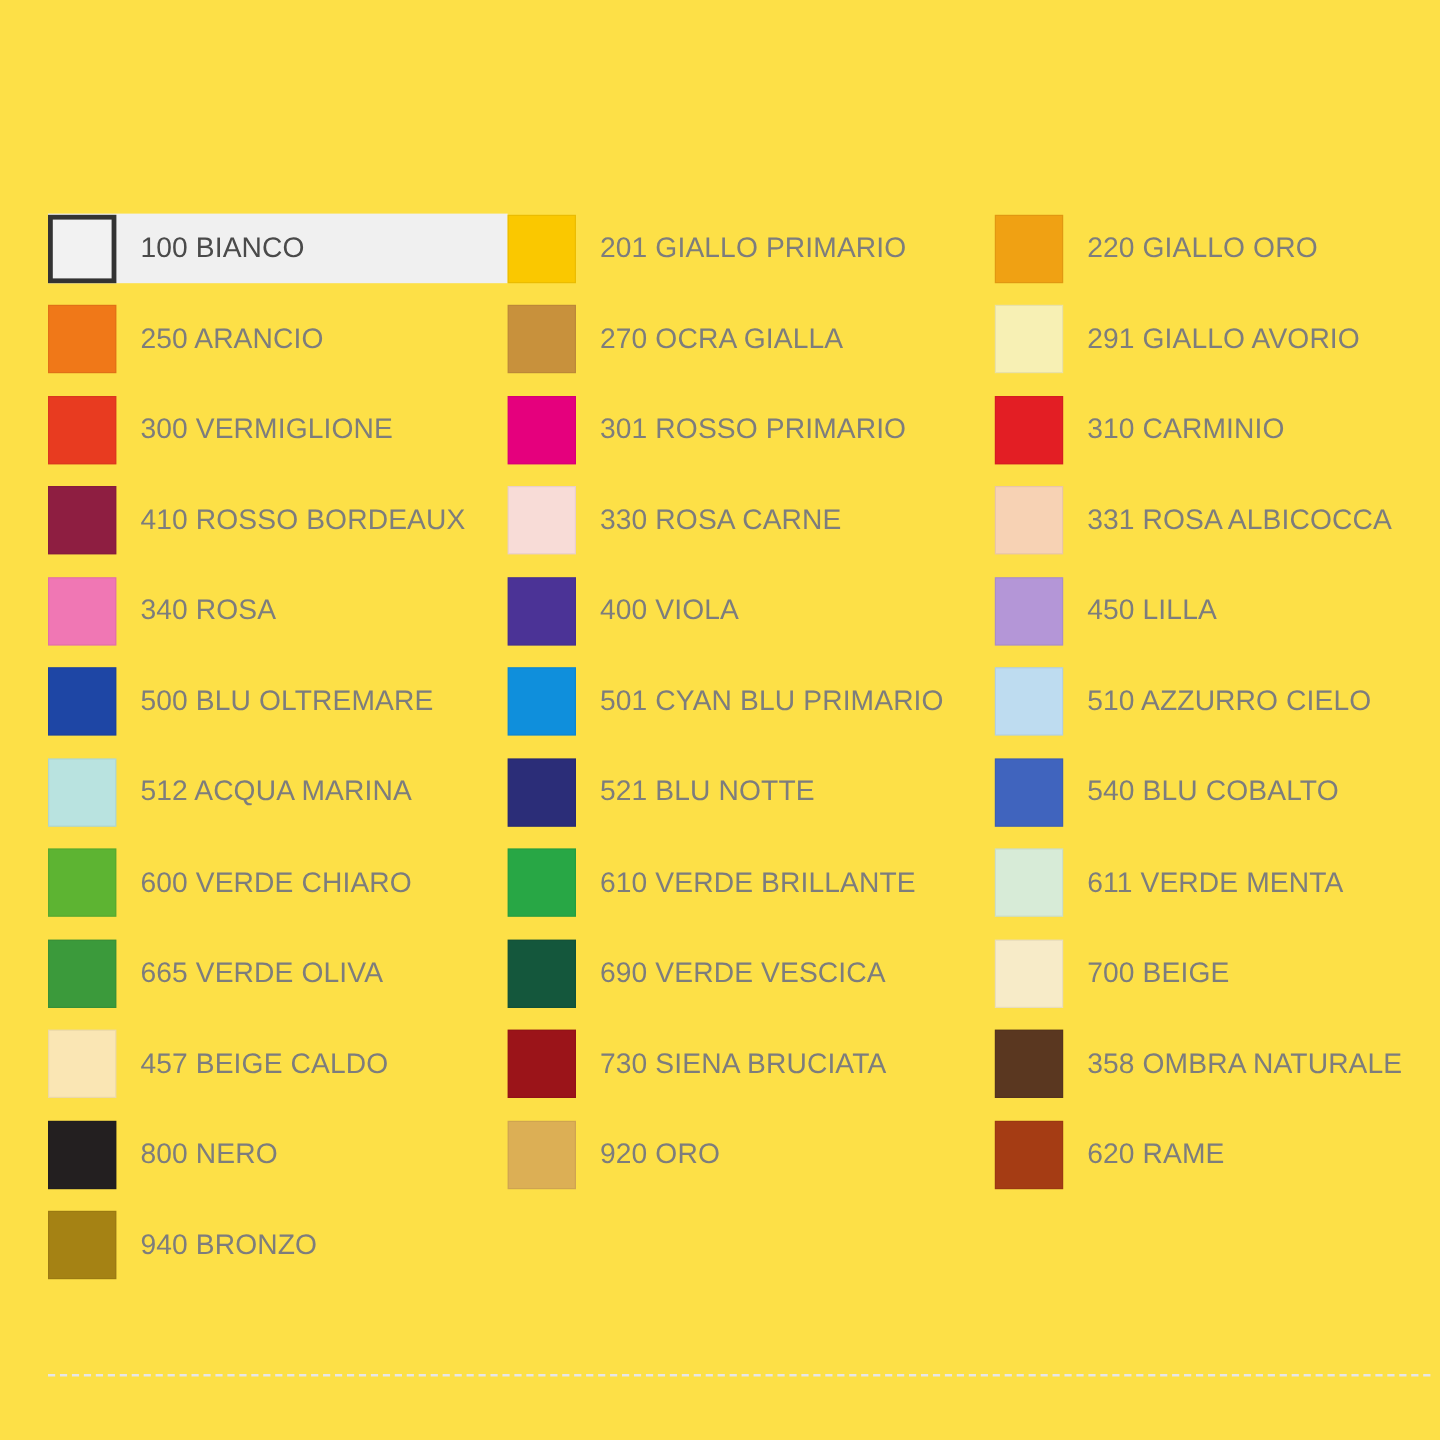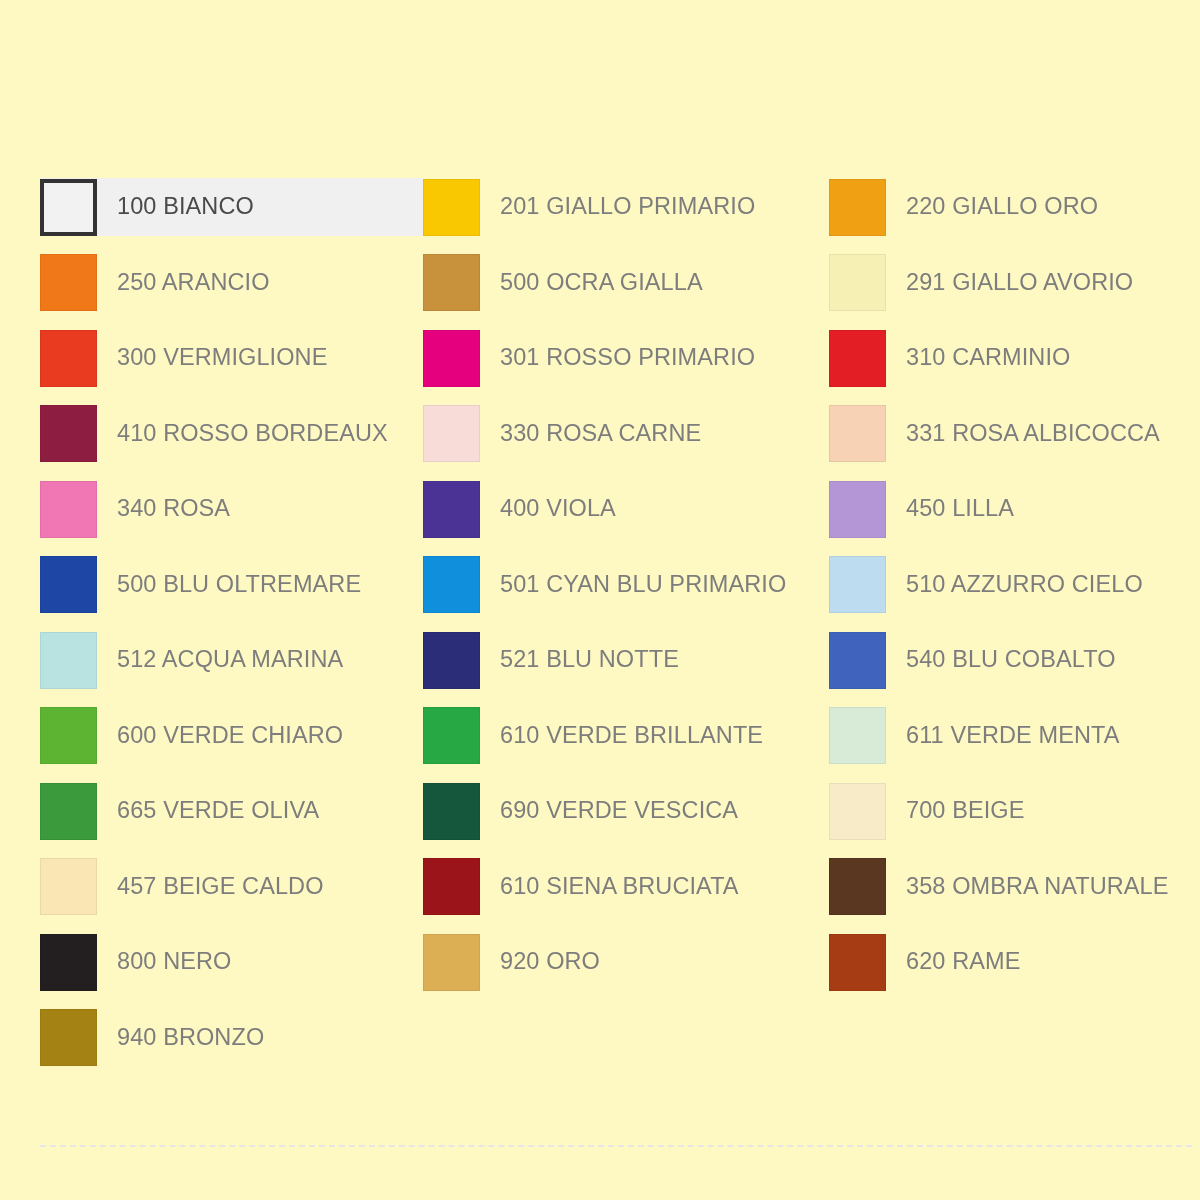--- a/index.html
+++ b/index.html
@@ -9,21 +9,21 @@
     width: 1200px;
     height: 1200px;
     background: #ffffff;
     font-family: "Liberation Sans", sans-serif;
   }
 
   #color-palette-panel {
     position: relative;
     width: 1200px;
     height: 1200px;
-    background: #fef9c3;
+    background: #fde047;
     overflow: hidden;
   }
 
   
   #swatch-grid {
     position: absolute;
     left: 40px;
     top: 178px;
     width: 1140px;
     display: grid;
@@ -94,21 +94,21 @@
       <div class="swatch-item">
         <span class="swatch-chip" style="background: rgb(240, 161, 19);"></span>
         <span class="swatch-label">220 GIALLO ORO</span>
       </div>
       <div class="swatch-item">
         <span class="swatch-chip" style="background: rgb(240, 120, 24);"></span>
         <span class="swatch-label">250 ARANCIO</span>
       </div>
       <div class="swatch-item">
         <span class="swatch-chip" style="background: rgb(200, 145, 60);"></span>
-        <span class="swatch-label">500 OCRA GIALLA</span>
+        <span class="swatch-label">270 OCRA GIALLA</span>
       </div>
       <div class="swatch-item">
         <span class="swatch-chip" style="background: rgb(247, 240, 180);"></span>
         <span class="swatch-label">291 GIALLO AVORIO</span>
       </div>
       <div class="swatch-item">
         <span class="swatch-chip" style="background: rgb(232, 59, 32);"></span>
         <span class="swatch-label">300 VERMIGLIONE</span>
       </div>
       <div class="swatch-item">
@@ -190,21 +190,21 @@
       <div class="swatch-item">
         <span class="swatch-chip" style="background: rgb(247, 235, 200);"></span>
         <span class="swatch-label">700 BEIGE</span>
       </div>
       <div class="swatch-item">
         <span class="swatch-chip" style="background: rgb(250, 230, 180);"></span>
         <span class="swatch-label">457 BEIGE CALDO</span>
       </div>
       <div class="swatch-item">
         <span class="swatch-chip" style="background: rgb(155, 20, 25);"></span>
-        <span class="swatch-label">610 SIENA BRUCIATA</span>
+        <span class="swatch-label">730 SIENA BRUCIATA</span>
       </div>
       <div class="swatch-item">
         <span class="swatch-chip" style="background: rgb(90, 55, 32);"></span>
         <span class="swatch-label">358 OMBRA NATURALE</span>
       </div>
       <div class="swatch-item">
         <span class="swatch-chip" style="background: rgb(35, 31, 32);"></span>
         <span class="swatch-label">800 NERO</span>
       </div>
       <div class="swatch-item">

